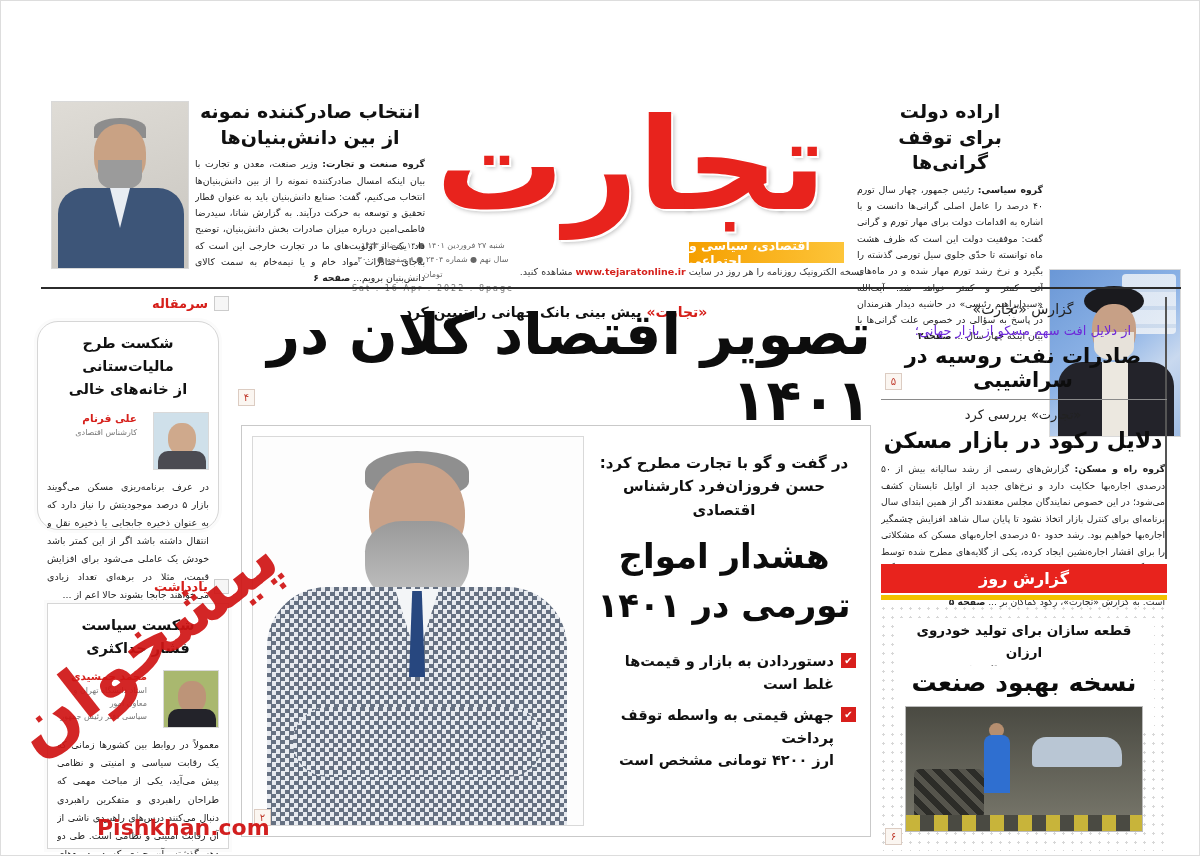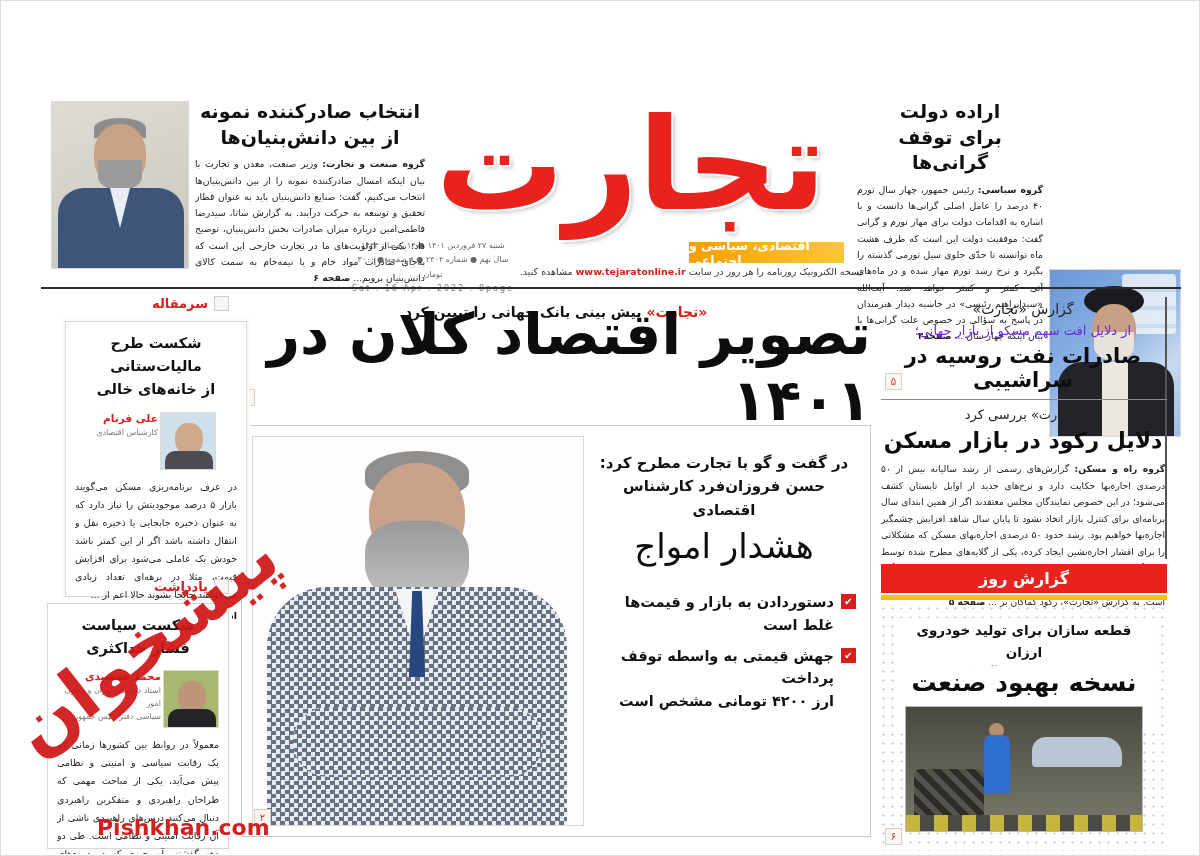--- a/index.html
+++ b/index.html
@@ -65,21 +65,21 @@
   .ph-analyst .beard{position:absolute;left:112px;top:84px;width:104px;height:84px;border-radius:36% 36% 48% 48%;background:linear-gradient(#9a9a9a,#c4c4c4);}
   .ph-analyst .jacket{position:absolute;left:14px;top:150px;width:300px;height:240px;border-radius:60px 60px 0 0;
        background:conic-gradient(#6671826 25%,#e8ebf0 0 50%,#667182 0 75%,#e8ebf0 0);
        background:conic-gradient(#667182 25%,#e8ebf0 0 50%,#667182 0 75%,#e8ebf0 0);background-size:9px 9px;}
   .ph-analyst .shirt{position:absolute;left:142px;top:152px;width:44px;height:70px;background:#f3f5f7;clip-path:polygon(0 0,100% 0,50% 100%);}
   .ph-analyst .tie{position:absolute;left:156px;top:154px;width:16px;height:86px;background:#27477f;clip-path:polygon(20% 0,80% 0,100% 100%,0 100%);}
   .ph-analyst .arm{position:absolute;left:40px;top:270px;width:250px;height:70px;border-radius:40px;
        background:conic-gradient(#667182 25%,#e8ebf0 0 50%,#667182 0 75%,#e8ebf0 0);background-size:9px 9px;}
   .int-text{position:absolute;left:350px;top:26px;width:264px;}
   .int-intro{font-size:15px;font-weight:900;line-height:1.55;color:#111;}
-  .int-head{font-size:34px;font-weight:400;line-height:1.45;color:#0c0c0c;margin-top:0;}
+  .int-head{font-size:34px;font-weight:700;line-height:1.45;color:#0c0c0c;margin-top:10px;}
   .bullets{margin-top:20px;}
   .brow{display:flex;gap:7px;justify-content:flex-end;margin-top:9px;}
   .chk{width:15px;height:15px;background:#d81f1c;color:#fff;font-size:10px;display:flex;align-items:center;justify-content:center;flex:0 0 15px;margin-top:3px;}
   .btxt{font-size:14.5px;font-weight:900;color:#111;line-height:1.55;text-align:right;}
 
   
   .r1{left:880px;top:300px;width:284px;}
   .r-kick{font-size:14px;color:#222;}
   .r-sub{font-size:13px;color:#6d28d9;margin-top:6px;}
   .r-head{font-size:21px;font-weight:900;color:#0d0d0d;margin-top:6px;letter-spacing:-.5px;}
@@ -100,21 +100,21 @@
   .ph-factory .whead{position:absolute;left:83px;top:16px;width:15px;height:15px;border-radius:50%;background:#b58e6f;}
   .ph-factory .rig{position:absolute;left:8px;top:62px;width:70px;height:50px;background:repeating-linear-gradient(45deg,#2c2c28 0 6px,#55544c 6px 12px);border-radius:6px;}
   .ph-factory .rail{position:absolute;left:0;bottom:0;width:100%;height:16px;background:repeating-linear-gradient(90deg,#c8b43a 0 14px,#4a4a42 14px 28px);}
 
   
   .sechead{width:182px;display:flex;justify-content:flex-end;align-items:center;gap:6px;}
   .sechead .lbl{color:#d6201b;font-size:13px;font-weight:bold;}
   .sq{width:15px;height:15px;border:1px solid #ccc;background:#f6f6f6;}
   .lbox{width:182px;border:1px solid #d6d6d6;background:#fff;padding:10px 9px;box-shadow:0 0 0 3px #fbfbfb;}
   .lhead{font-size:14.5px;font-weight:900;line-height:1.6;color:#111;text-align:center;}
-  .author{display:flex;justify-content:center;gap:2px;margin-top:10px;direction:rtl;}
+  .author{display:flex;justify-content:flex-start;gap:16px;margin-top:10px;direction:rtl;}
   .aphoto{width:56px;height:58px;flex:0 0 56px;}
   .ph-ed{background:#cfe0ea;}
   .ph-ed .head{position:absolute;left:14px;top:10px;width:28px;height:32px;border-radius:46%;background:#cfa98c;}
   .ph-ed .suit{position:absolute;left:4px;top:38px;width:48px;height:20px;border-radius:10px 10px 0 0;background:#4b4b52;}
   .ph-note{background:#a9b86f;}
   .ph-note .head{position:absolute;left:14px;top:10px;width:28px;height:32px;border-radius:46%;background:#bd9478;}
   .ph-note .suit{position:absolute;left:4px;top:38px;width:48px;height:20px;border-radius:10px 10px 0 0;background:#23232a;}
   .aname{color:#d6201b;font-size:10.5px;font-weight:bold;text-align:right;}
   .arole{color:#777;font-size:8px;line-height:1.6;text-align:right;margin-top:3px;}
   .lbody{font-size:9.5px;line-height:1.9;color:#222;margin-top:8px;overflow:hidden;}
@@ -200,20 +200,21 @@
       <div class="tie"></div>
       <div class="arm"></div>
     </div>
     <div class="int-text rtl">
       <div class="int-intro ctr">
         <div>در گفت و گو با تجارت مطرح کرد:</div>
         <div>حسن فروزان‌فرد کارشناس اقتصادی</div>
       </div>
       <div class="int-head ctr">
         <div>هشدار امواج</div>
+        <div>تورمی در ۱۴۰۱</div>
       </div>
       <div class="bullets">
         <div class="brow">
           <span class="chk">✔</span>
           <span class="btxt">دستوردادن به بازار و قیمت‌ها غلط است</span>
         </div>
         <div class="brow">
           <span class="chk">✔</span>
           <span class="btxt">
             <div>جهش قیمتی به واسطه توقف پرداخت</div>
@@ -262,21 +263,21 @@
       <div class="rig"></div>
       <div class="rail"></div>
     </div>
     <div class="pgmark" style="position:absolute;left:6px;bottom:6px;">۶</div>
   </div>
 
   <div class="abs sechead" style="left:46px;top:295px;">
     <span class="lbl">سرمقاله</span>
     <span class="sq"></span>
   </div>
-  <div class="abs lbox" style="left:64px;top:320px;height:276px;">
+  <div class="abs lbox" style="left:36px;top:320px;height:209px;border-radius:21px;">
     <div class="lhead rtl">
       <div>شکست طرح مالیات‌ستانی</div>
       <div>از خانه‌های خالی</div>
     </div>
     <div class="author">
       <div class="aphoto frame ph-ed">
         <div class="head"></div>
           <div class="suit"></div>
       </div>
       <div>

